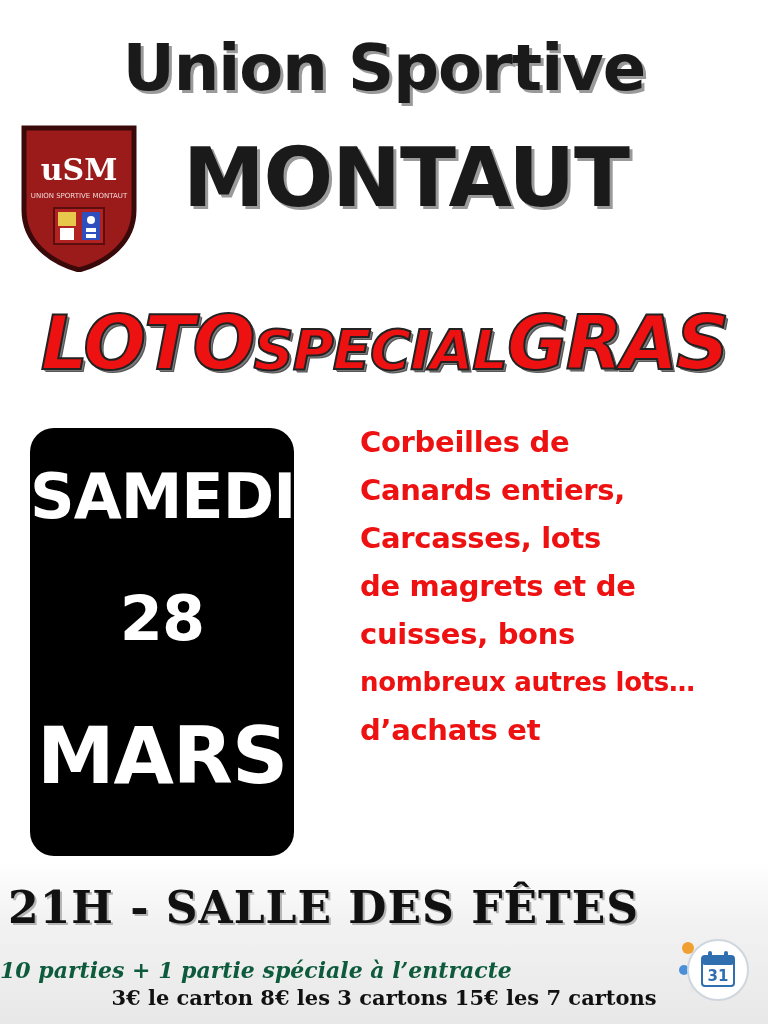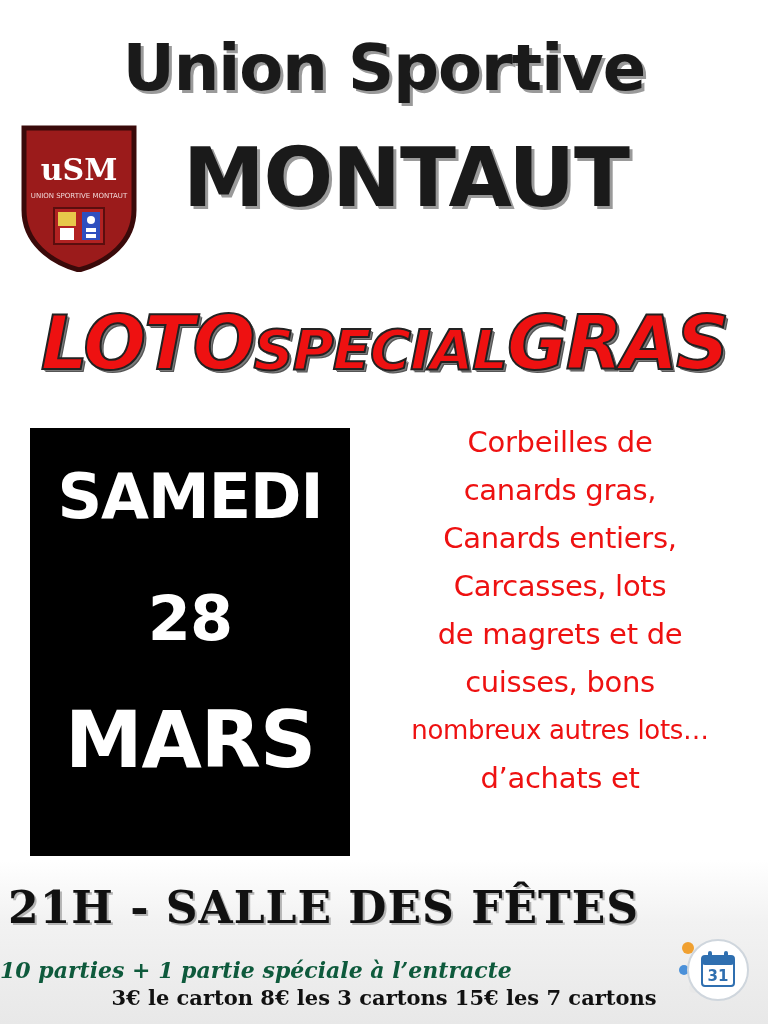--- a/index.html
+++ b/index.html
@@ -89,58 +89,59 @@
     letter-spacing: -1px;
     text-shadow: 2px 2px 0 #7a7a7a, 3px 3px 0 #555;
     -webkit-text-stroke: 2px #222;
   }
 
   
   .date-box {
     position: absolute;
     left: 30px;
     top: 428px;
-    width: 320px;
+    width: 264px;
     height: 428px;
     background: #000000;
     color: #ffffff;
     text-align: center;
     font-family: "DejaVu Sans", sans-serif;
     font-weight: bold;
+    border-radius: 24px;
   }
   .date-box .d-line {
     display: block;
     letter-spacing: -1px;
   }
   .date-day {
     font-size: 62px;
     line-height: 74px;
     margin-top: 32px;
   }
   .date-num {
     font-size: 62px;
     line-height: 118px;
     margin-top: 26px;
   }
   .date-month {
     font-size: 78px;
     line-height: 92px;
-    margin-top: 16px;
+    margin-top: 32px;
   }
 
   
   .prizes {
     position: absolute;
     left: 360px;
     top: 418px;
     width: 400px;
-    text-align: center;
+    text-align: left;
     color: #ee1111;
     font-family: "DejaVu Sans", sans-serif;
-    font-weight: normal;
+    font-weight: bold;
     font-size: 29px;
     line-height: 48px;
     letter-spacing: -0.3px;
   }
   .prizes .p-line { display: block; white-space: nowrap; }
   .prizes .p-line.small { font-size: 26px; }
 
   
   .venue {
     position: absolute;
@@ -222,21 +223,20 @@
   </div>
 
   <div class="date-box">
     <span class="d-line date-day">SAMEDI</span>
     <span class="d-line date-num">28</span>
     <span class="d-line date-month">MARS</span>
   </div>
 
   <div class="prizes">
     <span class="p-line">Corbeilles de</span>
-    <span class="p-line">canards gras,</span>
     <span class="p-line">Canards entiers,</span>
     <span class="p-line">Carcasses, lots</span>
     <span class="p-line">de magrets et de</span>
     <span class="p-line">cuisses, bons</span>
     <span class="p-line small">nombreux autres lots…</span>
     <span class="p-line">d’achats et</span>
   </div>
 
   <div class="venue">21H - SALLE DES FÊTES</div>
 

